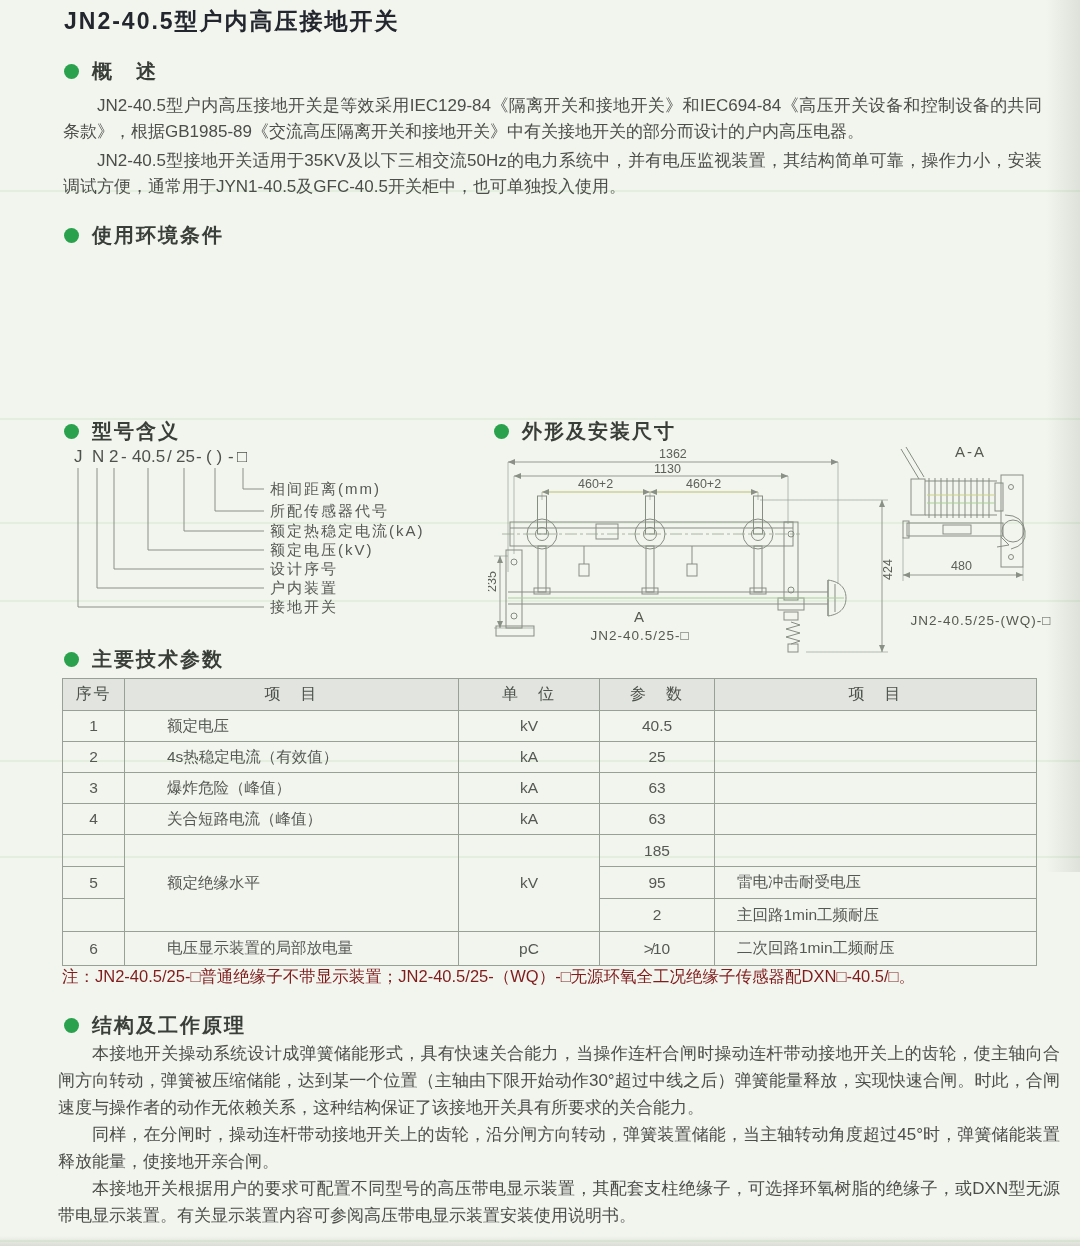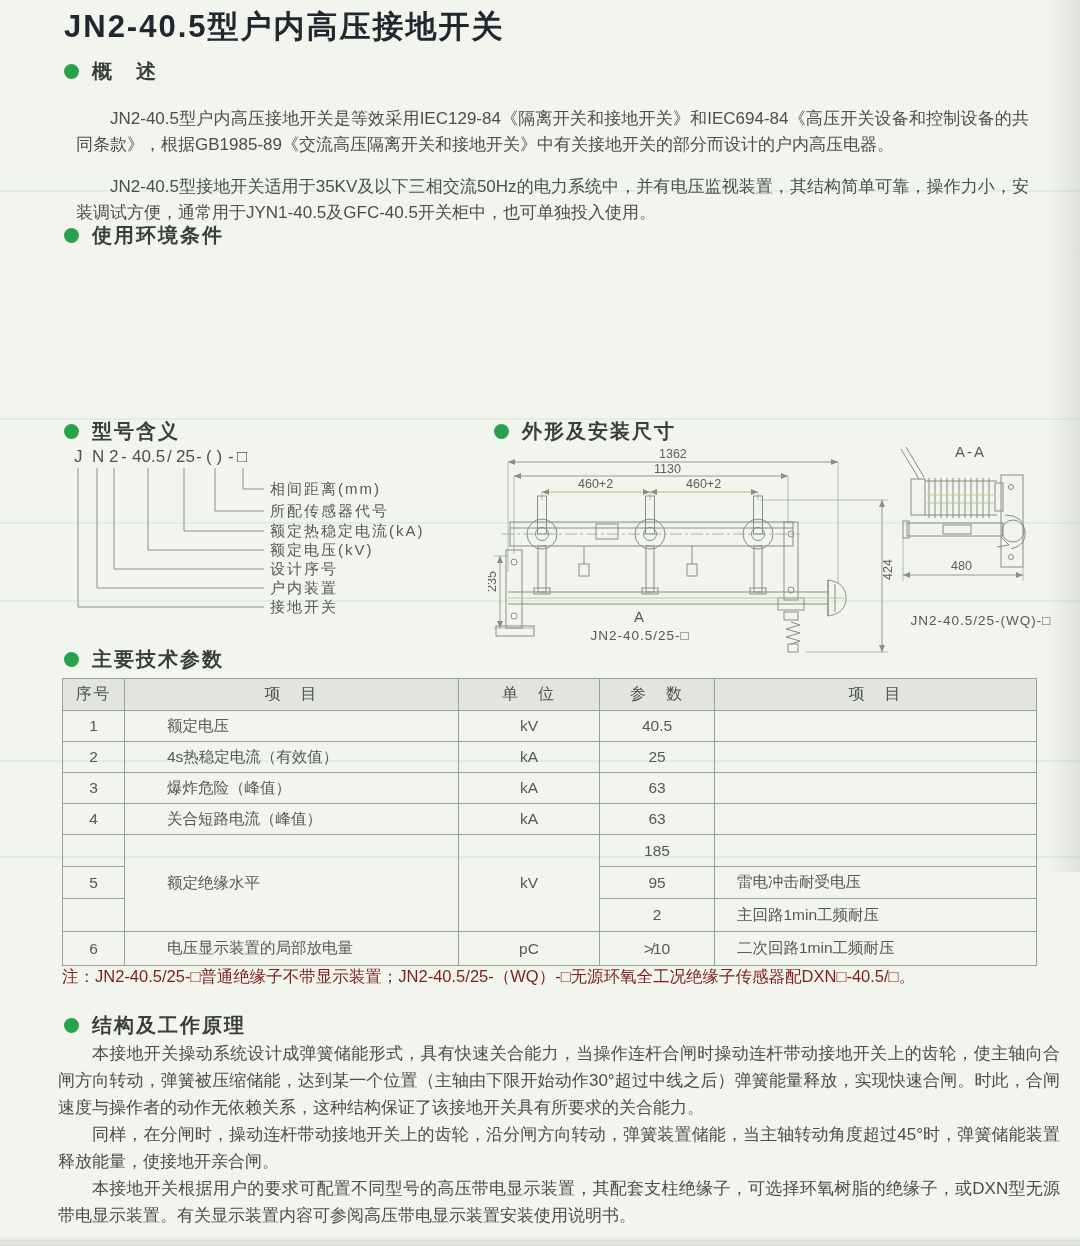--- a/index.html
+++ b/index.html
@@ -8,29 +8,29 @@
     background:#f2f4ee;
     font-family:"Liberation Sans","DejaVu Sans",sans-serif;
     color:#444742;
   }
   .edge-right{position:absolute;top:0;right:0;width:34px;height:70%;
     background:linear-gradient(90deg,rgba(255,255,255,0) 0%,rgba(120,126,114,0.16) 100%);pointer-events:none;}
   .edge-bottom{position:absolute;left:0;bottom:0;width:100%;height:10px;
     background:linear-gradient(180deg,rgba(255,255,255,0) 0%,rgba(120,126,114,0.20) 100%);pointer-events:none;}
   .streak{position:absolute;left:0;width:100%;height:2px;background:rgba(142,206,130,0.14);pointer-events:none;}
 
-  .doc-title{position:absolute;left:64px;top:6px;font-size:31px;font-weight:bold;
+  .doc-title{position:absolute;left:64px;top:6px;font-size:23px;font-weight:bold;
     letter-spacing:2px;color:#23262e;white-space:nowrap;}
 
   .sec-head{position:absolute;display:flex;align-items:center;gap:13px;font-family:Liberation Serif, serif;}
   .sec-head .dot{width:15px;height:15px;border-radius:50%;background:#2aa24d;flex:0 0 auto;}
   .sec-head .ht{font-size:20px;font-weight:bold;color:#3a3e39;letter-spacing:2px;white-space:nowrap;}
 
   .body-copy{position:absolute;font-size:17px;line-height:26px;color:#4b4e49;text-align:justify;}
-  .body-copy p{margin:16px;text-indent:2em;}
+  .body-copy p{margin:3px;text-indent:2em;}
 
   .env-list{position:absolute;left:62px;top:250px;width:990px;list-style:none;margin:0;padding:0;}
   .env-list li{position:relative;font-size:17px;line-height:19px;margin-bottom:14px;padding-left:16px;color:#4b4e49;white-space:nowrap;}
   .env-list li::before{content:"·";position:absolute;left:0;top:0;font-weight:bold;color:#4b4e49;}
 
   svg text{font-family:"Liberation Sans","DejaVu Sans",sans-serif;}
   .model-svg{position:absolute;left:68px;top:446px;}
   .model-svg text.code{font-size:17px;fill:#4e524c;}
   .model-svg text.lbl{font-size:15px;fill:#565a54;letter-spacing:2px;}
   .model-svg polyline{fill:none;stroke:#8a9086;stroke-width:1;}

